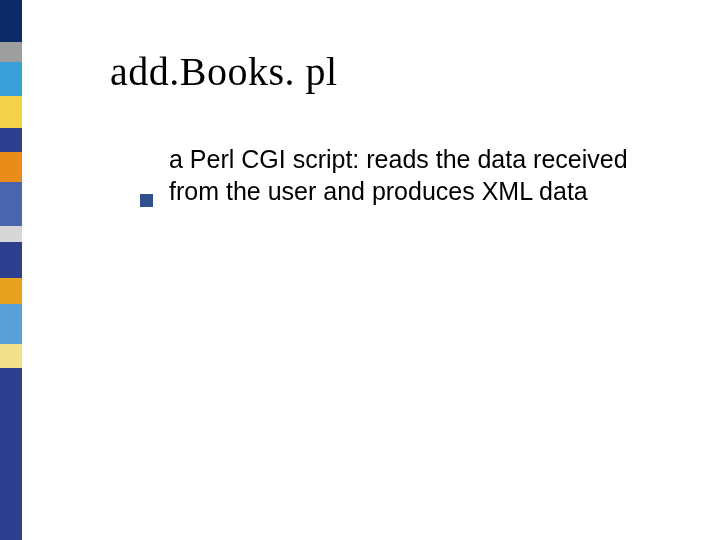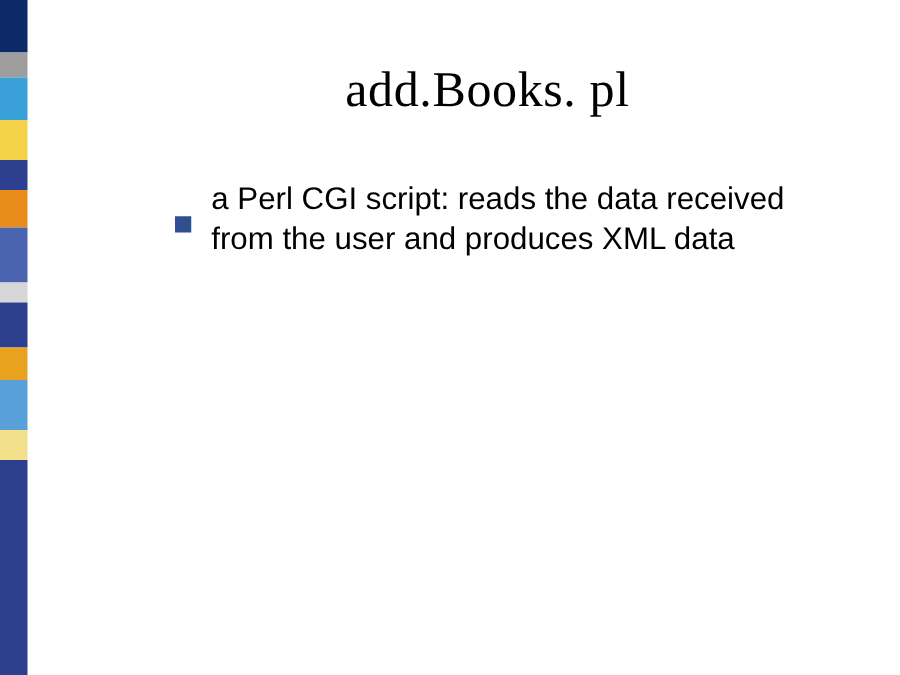--- a/index.html
+++ b/index.html
@@ -28,28 +28,27 @@
     left: 110px;
     top: 48px;
     width: 560px;
   }
   .title {
     font-family: "Times New Roman", Times, serif;
     font-size: 40px;
     font-weight: 400;
     margin: 0 0 48px 0;
     letter-spacing: 0.5px;
-    text-align: center;
   }
   .bullets {
     margin-left: 30px;
   }
   .bullet-item {
     display: flex;
-    align-items: center;
+    align-items: flex-end;
     margin-bottom: 2px;
   }
   .bullet-icon {
     flex: 0 0 auto;
     width: 13px;
     height: 13px;
     background: #2f4f8f;
     margin-top: 9px;
     margin-right: 16px;
   }

